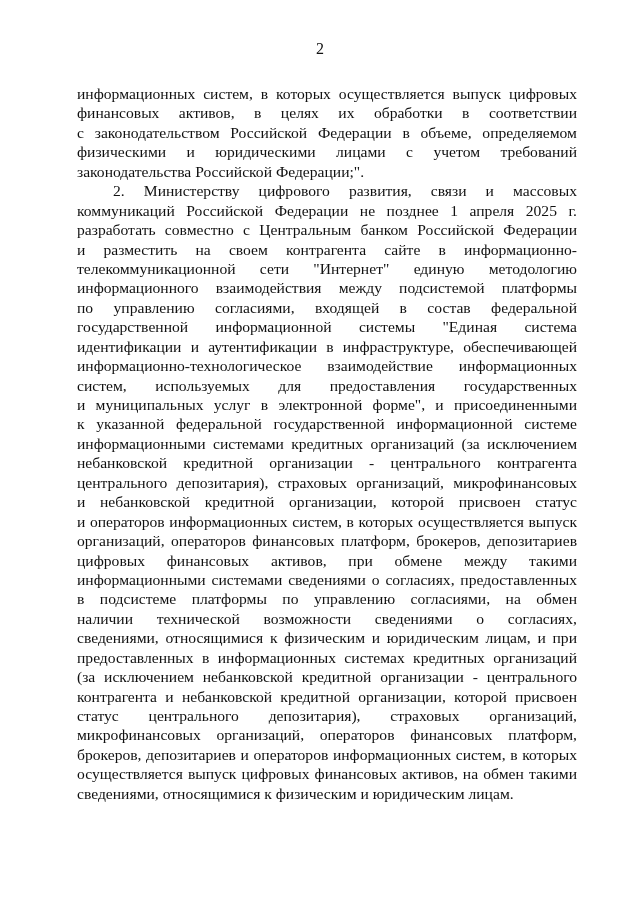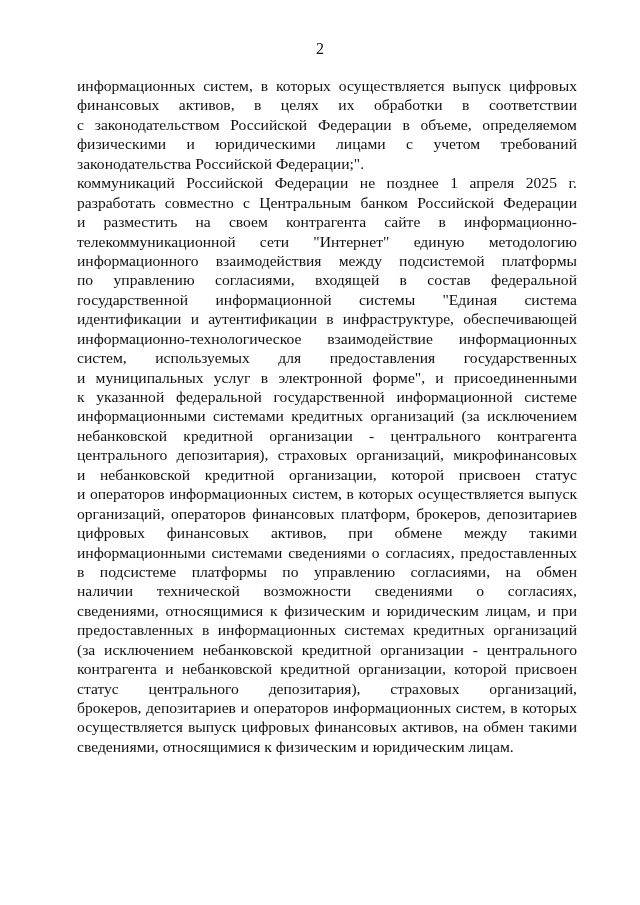--- a/index.html
+++ b/index.html
@@ -8,21 +8,21 @@
     position: absolute; left: 0; top: 0; width: 640px; height: 905px;
     background: #ffffff;
     font-family: "Liberation Serif", "DejaVu Serif", serif;
     color: #111111;
   }
   .page-number {
     position: absolute; left: 0; width: 640px; top: 40px;
     text-align: center; font-size: 16px; line-height: 18px;
   }
   .body-text {
-    position: absolute; left: 77px; top: 76px; width: 500px;
+    position: absolute; left: 77px; top: 84px; width: 500px;
   }
   .line {
     display: block; height: 19.45px; line-height: 19.45px;
     font-size: 15.6px; white-space: nowrap;
     text-align: justify; text-align-last: justify;
   }
   .line.last { text-align-last: left; }
   .line.indent { padding-left: 36px; box-sizing: border-box; }
 </style>
 </head>
@@ -33,20 +33,21 @@
 
   <div class="body-text">
     <div>
       <span class="line">информационных систем, в которых осуществляется выпуск цифровых</span>
       <span class="line">финансовых активов, в целях их обработки в соответствии</span>
       <span class="line">с законодательством Российской Федерации в объеме, определяемом</span>
       <span class="line">физическими и юридическими лицами с учетом требований</span>
       <span class="line last">законодательства Российской Федерации;".</span>
     </div>
     <div>
+      <span class="line indent">2. Министерству цифрового развития, связи и массовых</span>
       <span class="line">коммуникаций Российской Федерации не позднее 1 апреля 2025 г.</span>
       <span class="line">разработать совместно с Центральным банком Российской Федерации</span>
       <span class="line">и разместить на своем контрагента сайте в информационно-</span>
       <span class="line">телекоммуникационной сети "Интернет" единую методологию</span>
       <span class="line">информационного взаимодействия между подсистемой платформы</span>
       <span class="line">по управлению согласиями, входящей в состав федеральной</span>
       <span class="line">государственной информационной системы "Единая система</span>
       <span class="line">идентификации и аутентификации в инфраструктуре, обеспечивающей</span>
       <span class="line">информационно-технологическое взаимодействие информационных</span>
       <span class="line">систем, используемых для предоставления государственных</span>
@@ -60,18 +61,19 @@
       <span class="line">организаций, операторов финансовых платформ, брокеров, депозитариев</span>
       <span class="line">цифровых финансовых активов, при обмене между такими</span>
       <span class="line">информационными системами сведениями о согласиях, предоставленных</span>
       <span class="line">в подсистеме платформы по управлению согласиями, на обмен</span>
       <span class="line">наличии технической возможности сведениями о согласиях,</span>
       <span class="line">сведениями, относящимися к физическим и юридическим лицам, и при</span>
       <span class="line">предоставленных в информационных системах кредитных организаций</span>
       <span class="line">(за исключением небанковской кредитной организации - центрального</span>
       <span class="line">контрагента и небанковской кредитной организации, которой присвоен</span>
       <span class="line">статус центрального депозитария), страховых организаций,</span>
+      <span class="line">микрофинансовых организаций, операторов финансовых платформ,</span>
       <span class="line">брокеров, депозитариев и операторов информационных систем, в которых</span>
       <span class="line">осуществляется выпуск цифровых финансовых активов, на обмен такими</span>
       <span class="line last">сведениями, относящимися к физическим и юридическим лицам.</span>
     </div>
   </div>
 </div>
 
 </body></html>

